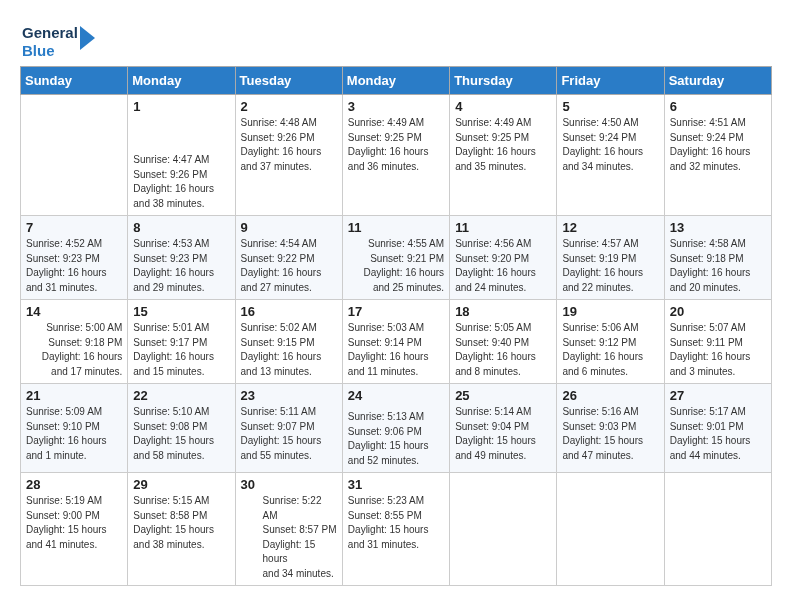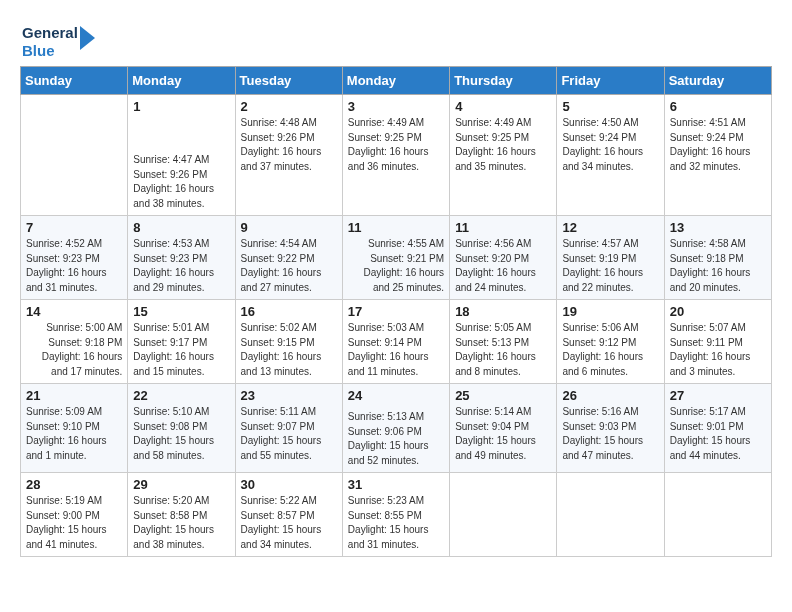--- a/index.html
+++ b/index.html
@@ -224,21 +224,21 @@
         <td>
           <span class="day-num">17</span>
           <div class="day-info" style="white-space: pre-line;">Sunrise: 5:03 AM
 Sunset: 9:14 PM
 Daylight: 16 hours
 and 11 minutes.</div>
         </td>
         <td>
           <span class="day-num">18</span>
           <div class="day-info" style="white-space: pre-line;">Sunrise: 5:05 AM
-Sunset: 5:13 PM
+Sunset: 9:40 PM
 Daylight: 16 hours
 and 8 minutes.</div>
         </td>
         <td>
           <span class="day-num">19</span>
           <div class="day-info" style="white-space: pre-line;">Sunrise: 5:06 AM
 Sunset: 9:12 PM
 Daylight: 16 hours
 and 6 minutes.</div>
         </td>
@@ -304,28 +304,28 @@
       <tr>
         <td>
           <span class="day-num">28</span>
           <div class="day-info" style="white-space: pre-line;">Sunrise: 5:19 AM
 Sunset: 9:00 PM
 Daylight: 15 hours
 and 41 minutes.</div>
         </td>
         <td>
           <span class="day-num">29</span>
-          <div class="day-info" style="white-space: pre-line;">Sunrise: 5:20 AM
+          <div class="day-info" style="white-space: pre-line;">Sunrise: 5:15 AM
 Sunset: 8:58 PM
 Daylight: 15 hours
 and 38 minutes.</div>
         </td>
         <td>
           <span class="day-num">30</span>
-          <div class="day-info" style="white-space: pre-line;">Sunrise: 5:22 AM
+          <div class="day-info" style="white-space: pre-line; margin-left: 22px;">Sunrise: 5:22 AM
 Sunset: 8:57 PM
 Daylight: 15 hours
 and 34 minutes.</div>
         </td>
         <td>
           <span class="day-num">31</span>
           <div class="day-info" style="white-space: pre-line;">Sunrise: 5:23 AM
 Sunset: 8:55 PM
 Daylight: 15 hours
 and 31 minutes.</div>

